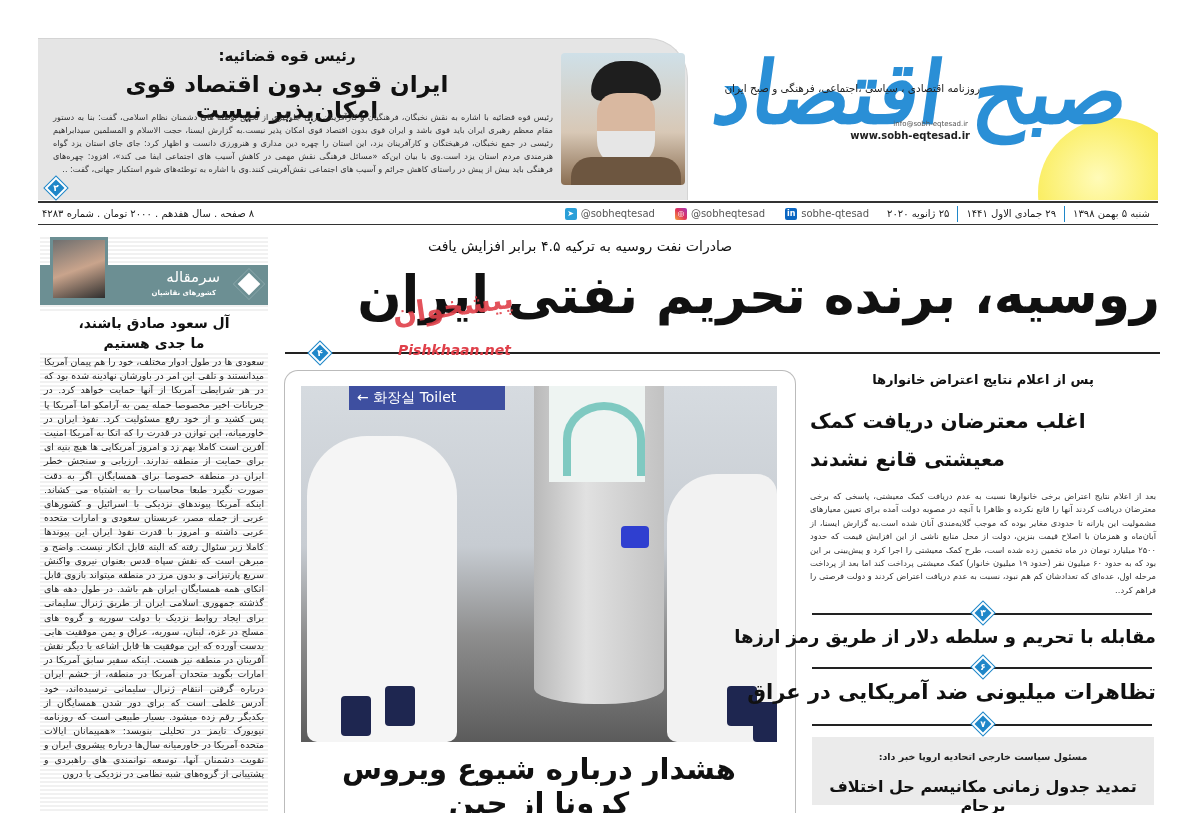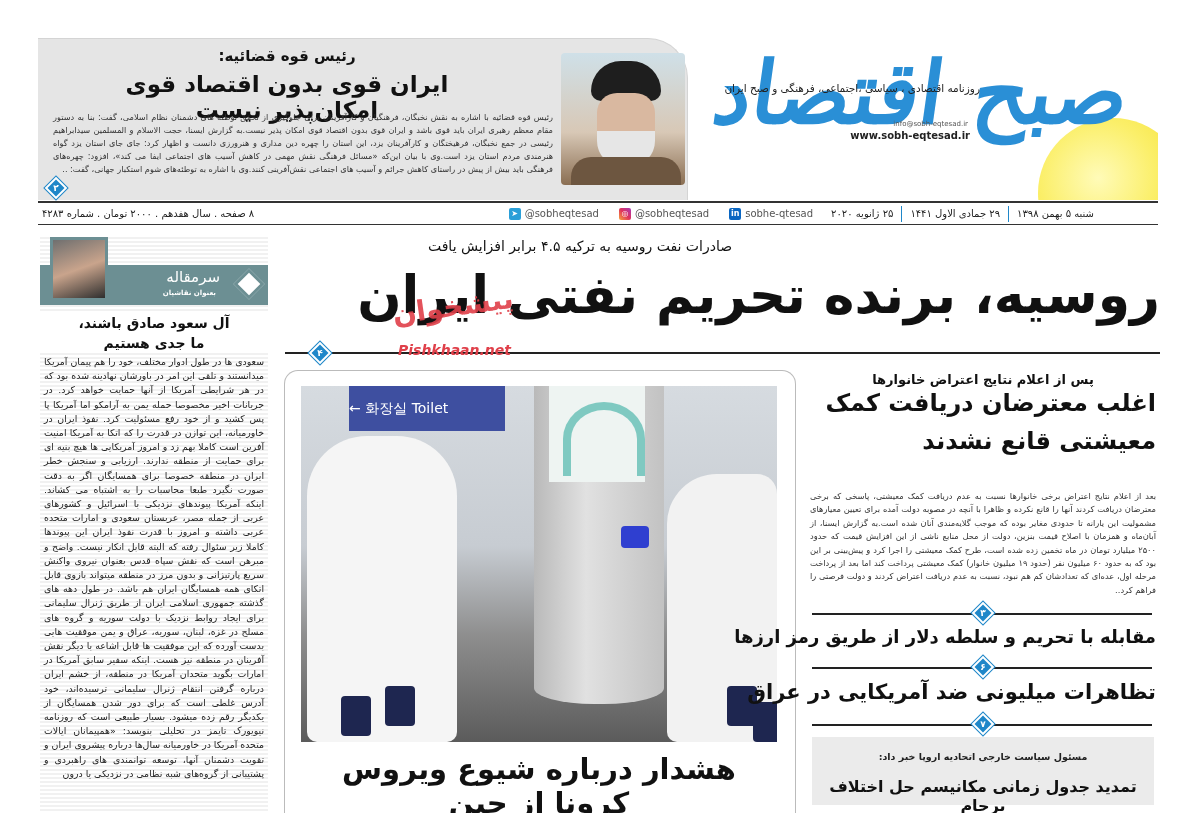--- a/index.html
+++ b/index.html
@@ -135,41 +135,41 @@
     border-bottom-left-radius: 60px 16px; border-bottom-right-radius: 60px 16px;
   }
   .photo-img .poster {
     position: absolute; left: 248px; top: 0; width: 96px; height: 96px; background: #eef4f2;
   }
   .photo-img .poster::before {
     content: ""; position: absolute; left: 14px; top: 16px; width: 66px; height: 66px; border-radius: 50% 50% 0 0;
     border: 8px solid #7fc9c1; border-bottom: none;
   }
   .photo-img .sign {
-    position: absolute; left: 48px; top: 0; width: 156px; height: 45px; background: #3e4fa0;
-    color: #fff; font-size: 14px; display: flex; align-items: center; padding-left: 0; direction: ltr;
+    position: absolute; left: 48px; top: 0; width: 156px; height: 24px; background: #3e4fa0;
+    color: #fff; font-size: 14px; display: flex; align-items: center; padding-left: 8px; direction: ltr;
   }
   .photo-img .person1 {
     position: absolute; left: 6px; top: 50px; width: 150px; height: 306px;
     background: #f5f5f5; border-radius: 60px 60px 10px 10px;
   }
   .photo-img .person2 {
     position: absolute; right: 0; top: 88px; width: 110px; height: 268px;
     background: #f2f2f2; border-radius: 50px 20px 10px 10px;
   }
   .photo-img .boot { position: absolute; width: 30px; height: 40px; background: #1e2650; border-radius: 4px; }
   .photo-img .cloth { position: absolute; left: 320px; top: 140px; width: 28px; height: 22px; background: #2f3fd0; border-radius: 4px; }
   .photo-caption {
     position: absolute; left: 300px; top: 752px; width: 478px; text-align: center;
     font-size: 29px; font-weight: bold; color: #111; letter-spacing: -0.5px;
   }
 
   
   .r-kicker { position: absolute; left: 810px; top: 372px; width: 346px; text-align: center; font-size: 13px; font-weight: bold; }
-  .r-headline { position: absolute; left: 810px; top: 384px; width: 346px; text-align: right; font-size: 24px; font-weight: bold; line-height: 38px; }
+  .r-headline { position: absolute; left: 810px; top: 402px; width: 346px; text-align: left; font-size: 20px; font-weight: bold; line-height: 38px; }
   .r-body { position: absolute; left: 810px; top: 490px; width: 346px; font-size: 8.3px; line-height: 13.4px; color: #333; text-align: justify; }
   .r-rule { position: absolute; left: 812px; width: 340px; height: 1.5px; background: #222; }
   .r-item { position: absolute; left: 810px; width: 346px; text-align: center; font-weight: bold; color: #111; white-space: nowrap; }
   .r-box { position: absolute; left: 812px; top: 737px; width: 342px; height: 68px; background: #ebebeb; }
   .r-box .k { position: absolute; left: 0; top: 14px; width: 100%; text-align: center; font-size: 9.5px; color: #222; font-weight: bold; }
   .r-box .h { position: absolute; left: 0; top: 40px; width: 100%; text-align: center; font-size: 16px; font-weight: bold; color: #111; }
 </style>
 </head>
 <body>
 
@@ -190,21 +190,21 @@
 
 <div class="logo-area">
   <div class="logo-sun"></div>
   <div class="logo-word">صبح اقتصاد</div>
   <div class="logo-tagline">روزنامه اقتصادی ، سیاسی ،اجتماعی، فرهنگی و صبح ایران</div>
   <div class="logo-email">info@sobh-eqtesad.ir</div>
   <div class="logo-url">www.sobh-eqtesad.ir</div>
 </div>
 
 <div class="date-bar">
-  <span class="seg" style="margin-right:56px;">شنبه ۵ بهمن ۱۳۹۸</span>
+  <span class="seg" style="">شنبه ۵ بهمن ۱۳۹۸</span>
   <span class="sep"></span>
   <span class="seg">۲۹ جمادی الاول ۱۴۴۱</span>
   <span class="sep"></span>
   <span class="seg">۲۵ ژانویه ۲۰۲۰</span>
   <span class="social">
     <span class="ico li">in</span>
     <span>sobhe-qtesad</span>
   </span>
   <span class="social">
     <span class="ico ig">◎</span>
@@ -223,21 +223,21 @@
 <div class="main-rule"></div>
 <div class="diamond sm" style="left:312px; top:345px;">
     <span>۴</span>
   </div>
 <div class="watermark-en">Pishkhaan.net</div>
 
 <div class="editorial">
   <div class="ed-banner"></div>
   <div class="ed-photo"></div>
   <div class="ed-title">سرمقاله</div>
-  <div class="ed-author">بعنوان نقاشیان</div>
+  <div class="ed-author">کشورهای نقاشیان</div>
   <div class="ed-chev"></div>
   <div class="ed-headline">
     <div>آل سعود صادق باشند،</div>
     <div>ما جدی هستیم</div>
   </div>
   <div class="ed-body">سعودی ها در طول ادوار مختلف، خود را هم پیمان آمریکا میدانستند و تلقی این امر در باورشان نهادینه شده بود که در هر شرایطی آمریکا از آنها حمایت خواهد کرد. در جریانات اخیر مخصوصا حمله یمن به آرامکو اما آمریکا پا پس کشید و از خود رفع مسئولیت کرد. نفوذ ایران در خاورمیانه، این توازن در قدرت را که اتکا به آمریکا امنیت آفرین است کاملا بهم زد و امروز آمریکایی ها هیچ بنیه ای برای حمایت از منطقه ندارند. ارزیابی و سنجش خطر ایران در منطقه خصوصا برای همسایگان اگر به دقت صورت نگیرد طبعا محاسبات را به اشتباه می کشاند. اینکه آمریکا پیوندهای نزدیکی با اسرائیل و کشورهای عربی از جمله مصر، عربستان سعودی و امارات متحده عربی داشته و امروز با قدرت نفوذ ایران این پیوندها کاملا زیر سئوال رفته که البته قابل انکار نیست. واضح و مبرهن است که نقش سپاه قدس بعنوان نیروی واکنش سریع پارتیزانی و بدون مرز در منطقه میتواند بازوی قابل اتکای همه همسایگان ایران هم باشد. در طول دهه های گذشته جمهوری اسلامی ایران از طریق ژنرال سلیمانی برای ایجاد روابط نزدیک با دولت سوریه و گروه های مسلح در غزه، لبنان، سوریه، عراق و یمن موفقیت هایی بدست آورده که این موفقیت ها قابل اشاعه با دیگر نقش آفرینان در منطقه نیز هست. اینکه سفیر سابق آمریکا در امارات بگوید متحدان آمریکا در منطقه، از خشم ایران درباره گرفتن انتقام ژنرال سلیمانی ترسیده‌اند، خود آدرس غلطی است که برای دور شدن همسایگان از یکدیگر رقم زده میشود. بسیار طبیعی است که روزنامه نیویورک تایمز در تحلیلی بنویسد: «همپیمانان ایالات متحده آمریکا در خاورمیانه سال‌ها درباره پیشروی ایران و تقویت دشمنان آنها، توسعه توانمندی های راهبردی و پشتیبانی از گروه‌های شبه نظامی در نزدیکی یا درون</div>
 </div>
 
 <div class="photo-frame"></div>
 <div class="photo-img">

